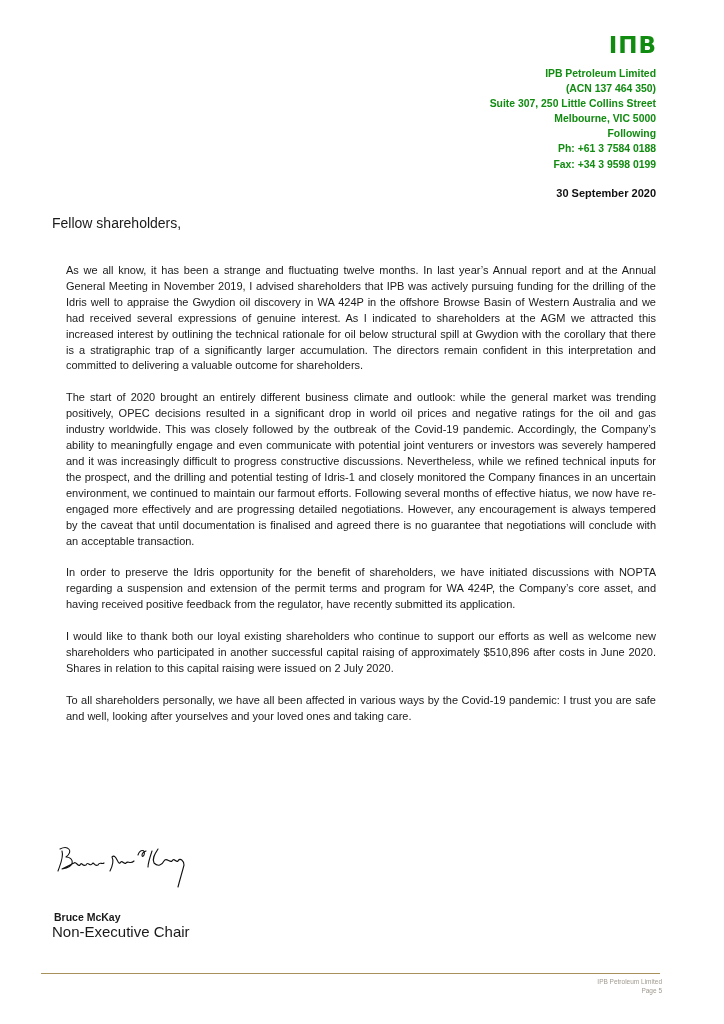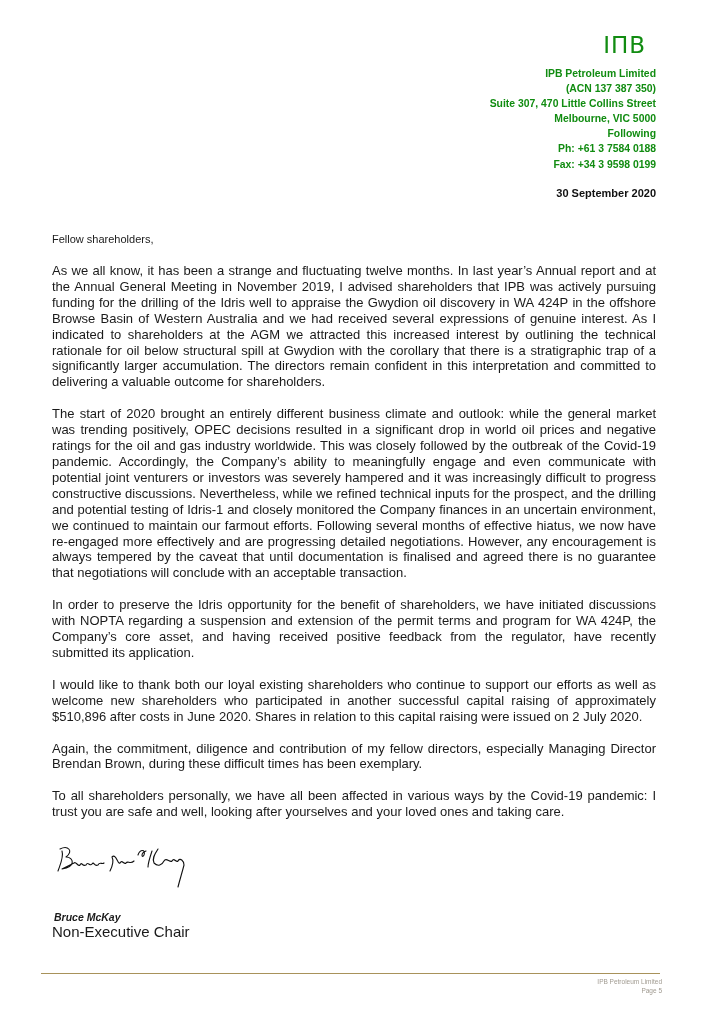--- a/index.html
+++ b/index.html
@@ -1,86 +1,85 @@
 <!DOCTYPE html>
 <html><head>
 <meta charset="utf-8">
 <style>
   html, body { margin: 0; padding: 0; background: #ffffff; }
   body {
     width: 724px; height: 1024px; position: relative; overflow: hidden;
     font-family: "Liberation Sans", sans-serif; color: #1a1a1a;
   }
   .logo {
-    position: absolute; right: 78px; top: 30px;
-    font-family: "DejaVu Sans", sans-serif; font-weight: normal;
+    position: absolute; right: 67px; top: 30px;
+    font-family: "DejaVu Sans", sans-serif; font-weight: bold;
     font-size: 23px; letter-spacing: 1px; color: #118c11; line-height: 30px;
   }
   .address {
     position: absolute; right: 68px; top: 66px; text-align: right;
     font-size: 10.4px; font-weight: bold; color: #118c11; line-height: 15.1px;
   }
   .date {
     position: absolute; right: 68px; top: 185px; text-align: center;
     font-size: 11px; font-weight: bold; color: #111; line-height: 16px;
   }
   .salutation {
     position: absolute; left: 52px; top: 215px;
-    font-size: 11px; line-height: 16px; color: #1a1a1a; margin-top: 16px;
+    font-size: 14px; line-height: 16px; color: #1a1a1a;
   }
   .body-text {
     position: absolute; left: 52px; top: 263px; width: 604px;
   }
   .body-text p {
-    margin: 0 0 16px 0; font-size: 13px; line-height: 15.9px;
+    margin: 0 0 16px 14px; font-size: 11px; line-height: 15.9px;
     text-align: justify; color: #1a1a1a;
   }
   .signature {
     position: absolute; left: 54px; top: 843px; width: 160px; height: 52px;
   }
   .signer-name {
-    position: absolute; left: 54px; top: 910px; font-size: 10.5px; font-weight: bold; line-height: 14px; font-style: italic;
+    position: absolute; left: 54px; top: 910px; font-size: 10.5px; font-weight: bold; line-height: 14px;
   }
   .signer-title {
     position: absolute; left: 52px; top: 925px; font-size: 15px; line-height: 14px;
   }
   .footer-line {
     position: absolute; left: 41px; top: 973px; width: 619px; height: 0;
     border-top: 1.5px solid #a8925a;
   }
   .footer-text {
     position: absolute; right: 62px; top: 977px; text-align: right;
     font-size: 6.5px; line-height: 9px; color: #a09a90;
   }
 </style>
 </head>
 <body>
 
 <div class="logo">IΠB</div>
 
 <div class="address">
   <div>IPB Petroleum Limited</div>
-  <div>(ACN 137 387 350)</div>
-  <div>Suite 307, 470 Little Collins Street</div>
+  <div>(ACN 137 464 350)</div>
+  <div>Suite 307, 250 Little Collins Street</div>
   <div>Melbourne, VIC 5000</div>
   <div>Following</div>
   <div>Ph: +61 3 7584 0188</div>
   <div>Fax: +34 3 9598 0199</div>
 </div>
 
 <div class="date">30 September 2020</div>
 
 <div class="salutation">Fellow shareholders,</div>
 
 <div class="body-text">
   <p>As we all know, it has been a strange and fluctuating twelve months. In last year’s Annual report and at the Annual General Meeting in November 2019, I advised shareholders that IPB was actively pursuing funding for the drilling of the Idris well to appraise the Gwydion oil discovery in WA 424P in the offshore Browse Basin of Western Australia and we had received several expressions of genuine interest. As I indicated to shareholders at the AGM we attracted this increased interest by outlining the technical rationale for oil below structural spill at Gwydion with the corollary that there is a stratigraphic trap of a significantly larger accumulation. The directors remain confident in this interpretation and committed to delivering a valuable outcome for shareholders.</p>
   <p>The start of 2020 brought an entirely different business climate and outlook: while the general market was trending positively, OPEC decisions resulted in a significant drop in world oil prices and negative ratings for the oil and gas industry worldwide. This was closely followed by the outbreak of the Covid-19 pandemic. Accordingly, the Company’s ability to meaningfully engage and even communicate with potential joint venturers or investors was severely hampered and it was increasingly difficult to progress constructive discussions. Nevertheless, while we refined technical inputs for the prospect, and the drilling and potential testing of Idris-1 and closely monitored the Company finances in an uncertain environment, we continued to maintain our farmout efforts. Following several months of effective hiatus, we now have re-engaged more effectively and are progressing detailed negotiations. However, any encouragement is always tempered by the caveat that until documentation is finalised and agreed there is no guarantee that negotiations will conclude with an acceptable transaction.</p>
   <p>In order to preserve the Idris opportunity for the benefit of shareholders, we have initiated discussions with NOPTA regarding a suspension and extension of the permit terms and program for WA 424P, the Company’s core asset, and having received positive feedback from the regulator, have recently submitted its application.</p>
   <p>I would like to thank both our loyal existing shareholders who continue to support our efforts as well as welcome new shareholders who participated in another successful capital raising of approximately $510,896 after costs in June 2020. Shares in relation to this capital raising were issued on 2 July 2020.</p>
-  <p>Again, the commitment, diligence and contribution of my fellow directors, especially Managing Director Brendan Brown, during these difficult times has been exemplary.</p>
   <p>To all shareholders personally, we have all been affected in various ways by the Covid-19 pandemic: I trust you are safe and well, looking after yourselves and your loved ones and taking care.</p>
 </div>
 
 <svg class="signature" viewBox="0 0 160 52">
   <g fill="none" stroke="#111" stroke-width="1.1" stroke-linecap="round" stroke-linejoin="round">
     <path d="M8 8 C 10 14, 6 22, 4 28 M6 6 C 14 2, 20 8, 12 14 C 20 14, 22 24, 8 26 C 12 24, 16 22, 20 20 C 22 18, 24 24, 26 22 C 28 18, 28 24, 32 22 C 34 18, 36 24, 38 21 C 40 18, 40 24, 44 22 C 46 18, 48 22, 50 20"></path>
     <path d="M58 14 C 60 18, 58 24, 56 28 M58 14 C 62 10, 64 22, 66 20 C 68 16, 70 22, 72 20 C 74 17, 76 22, 80 18"></path>
     <path d="M84 12 C 86 6, 92 6, 90 12 C 88 16, 86 10, 92 8"></path>
     <path d="M98 8 C 96 14, 94 20, 94 24 M104 6 C 100 12, 98 16, 100 20 C 104 24, 108 22, 110 18 C 112 14, 116 20, 118 18 C 120 14, 122 20, 124 18 C 126 14, 130 18, 130 22 C 128 30, 126 36, 124 44"></path>
   </g>

